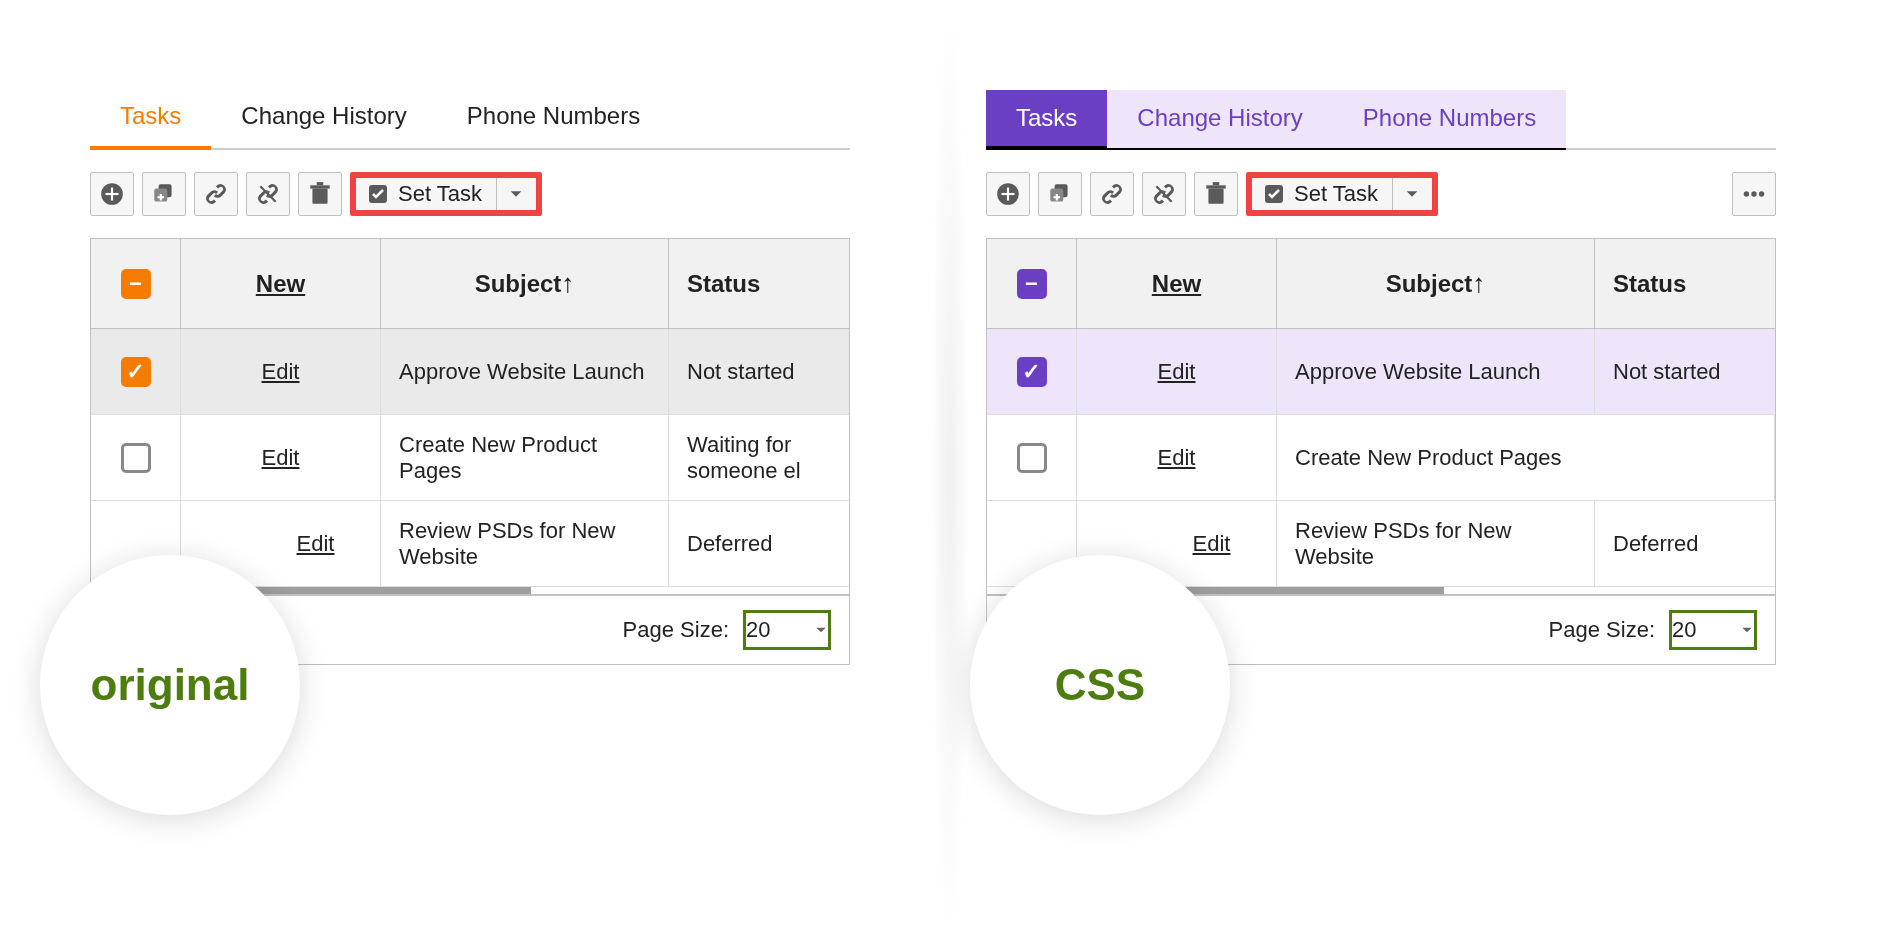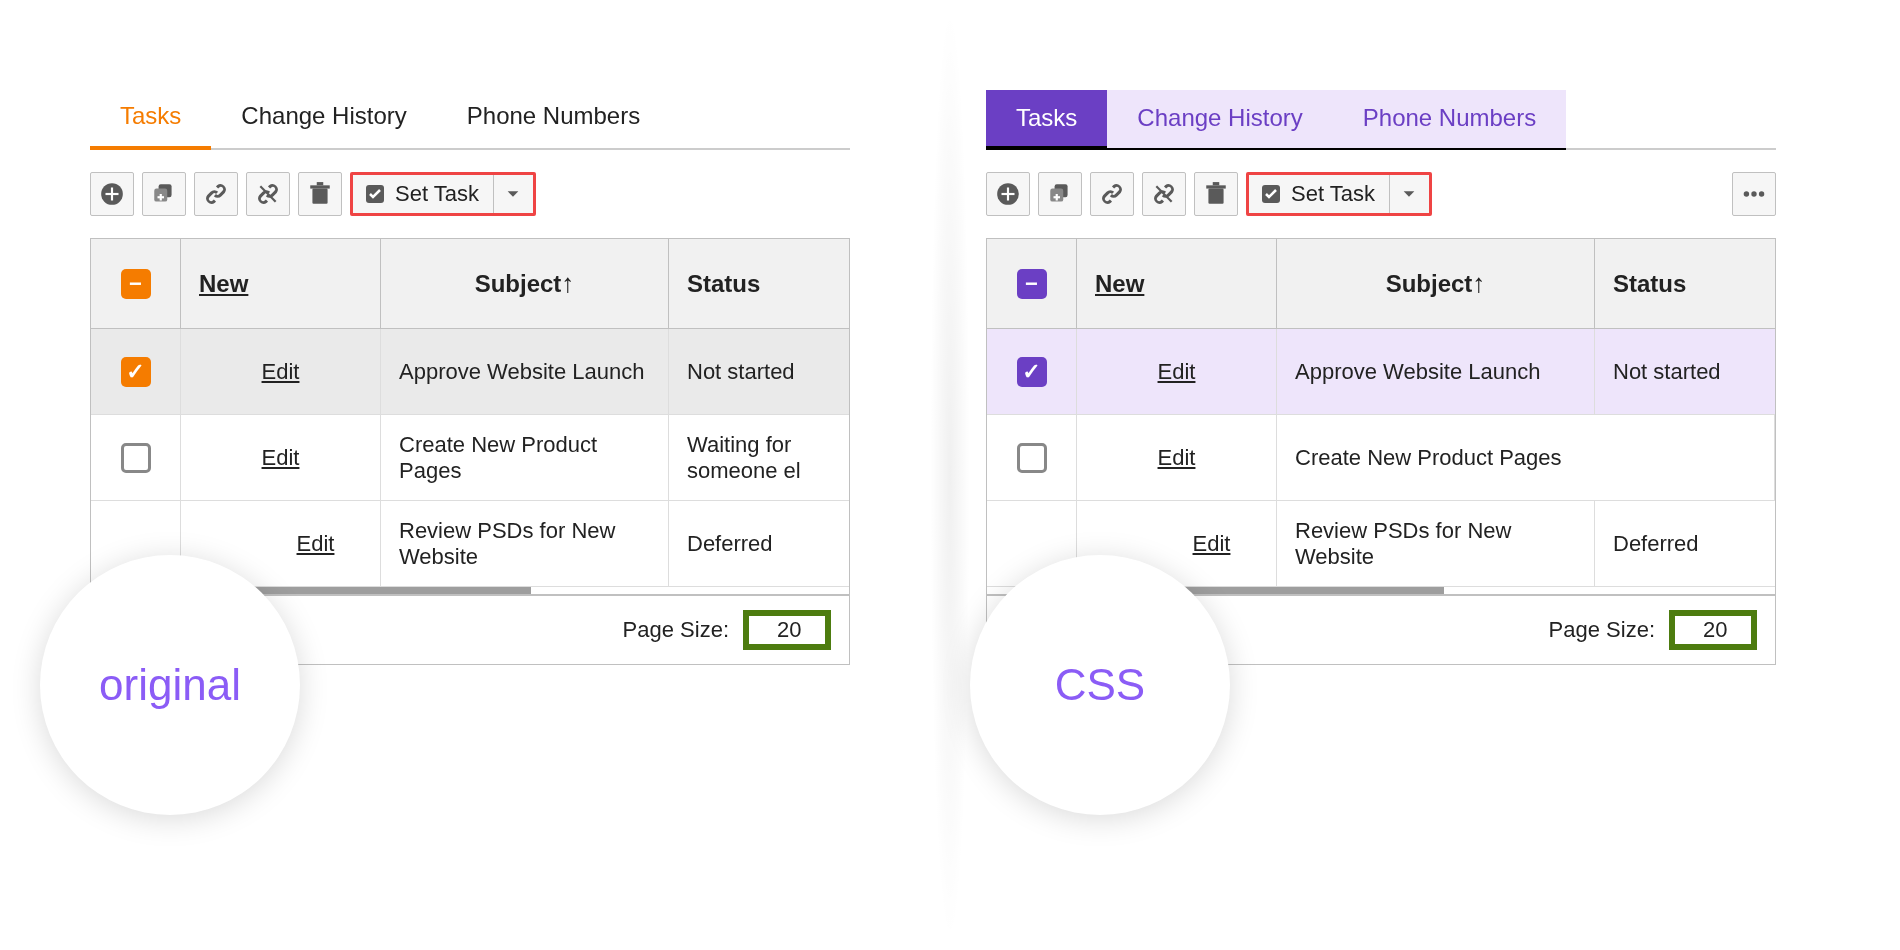--- a/index.html
+++ b/index.html
@@ -84,21 +84,21 @@
   display: flex;
   align-items: center;
   justify-content: center;
   cursor: pointer;
   border-radius: 2px;
 }
 .tbtn svg { width: 26px; height: 26px; fill: #5a5a5a; }
 .tbtn-split {
   display: flex;
   height: 44px;
-  border: 3px solid #ef4444;
+  border: 6px solid #ef4444;
   background: #f6f6f6;
   align-items: center;
   border-radius: 2px;
 }
 .tbtn-split .main {
   padding: 0 14px 0 10px;
   display: flex;
   align-items: center;
   gap: 8px;
   height: 100%;
@@ -131,21 +131,21 @@
 }
 .grid-head .hcell {
   border-right: 1px solid #c0c0c0;
   border-bottom: 1px solid #c0c0c0;
   display: flex;
   align-items: center;
   padding: 0 18px;
   font-weight: 600;
 }
 .hcell.chk { width: 90px; justify-content: center; }
-.hcell.act { width: 200px; justify-content: flex-start; }
+.hcell.act { width: 200px; justify-content: center; }
 .hcell.subj { flex: 1; justify-content: center; }
 .hcell.stat { width: 180px; border-right: none; }
 .grid-row {
   display: flex;
   height: 86px;
 }
 .grid-row .cell {
   border-right: 1px solid #ddd;
   border-bottom: 1px solid #ddd;
   display: flex;
@@ -185,37 +185,37 @@
   display: flex;
   justify-content: flex-end;
   align-items: center;
   gap: 14px;
   padding: 14px 18px;
   border: 1px solid #c0c0c0;
   border-top: none;
   font-size: 22px;
 }
 .pager select, .pager .selbox {
-  width: 88px; height: 40px; border: 6px solid #4d7c0f; background: #fff;
-  display: flex; align-items: center; justify-content: space-between; padding: 0 28px;
+  width: 88px; height: 40px; border: 3px solid #4d7c0f; background: #fff;
+  display: flex; align-items: center; justify-content: space-between; padding: 0 0;
   cursor: pointer;
 }
 .pager .selbox svg { width: 14px; height: 14px; fill: #666; }
 
 
 .badge {
   position: absolute;
   width: 260px; height: 260px; border-radius: 50%;
   background: #fff;
   box-shadow: 0 4px 30px rgba(0,0,0,0.15);
   display: flex; align-items: center; justify-content: center;
   top: 555px;
 }
 .badge span {
-  color: #8b5cf6; font-size: 44px; font-weight: 400;
+  color: #4d7c0f; font-size: 44px; font-weight: 700;
 }
 .badge-left  { left: 40px; }
 .badge-right { left: 970px; }
 
 .sort-arrow { font-size: 26px; }
 </style>
 </head>
 <body>
 
 <svg width="0" height="0" style="position:absolute">

